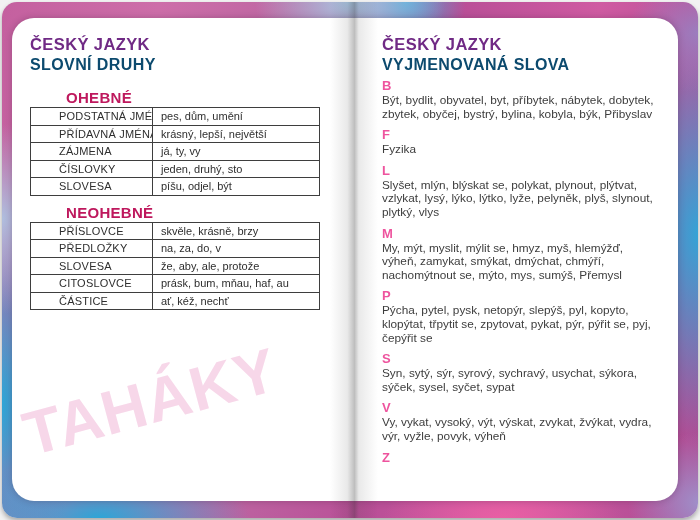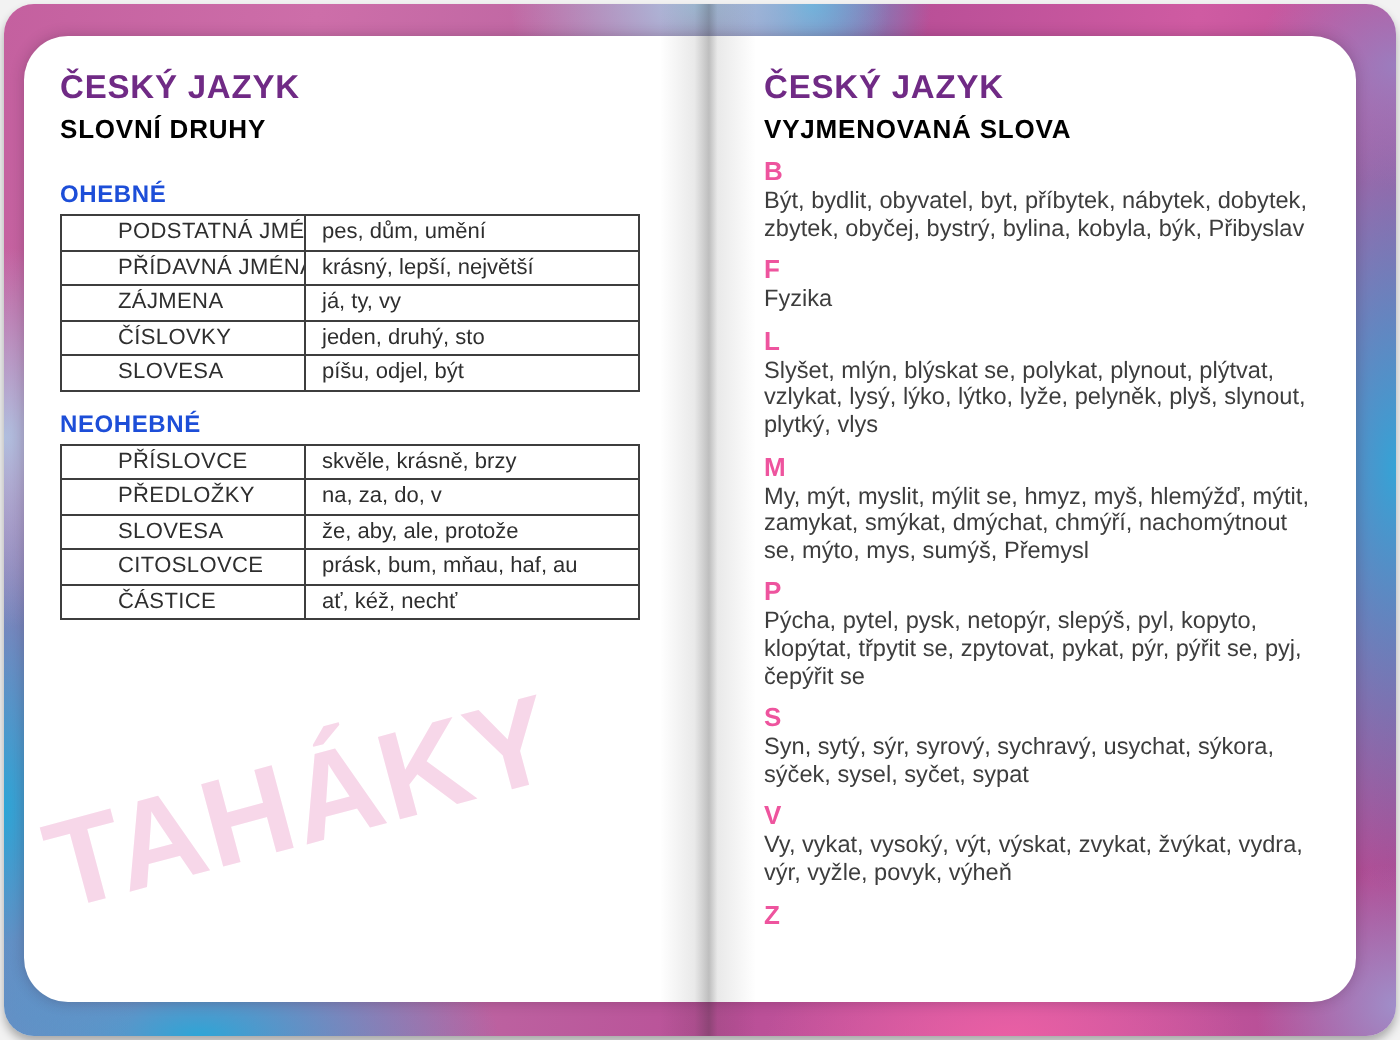--- a/index.html
+++ b/index.html
@@ -39,26 +39,26 @@
   .gutter {
     position: absolute; left: 328px; top: 0; bottom: 0; width: 48px;
     pointer-events: none; z-index: 5;
     background: linear-gradient(90deg,
       rgba(40,40,40,0) 0%, rgba(40,40,40,0.10) 36%, rgba(40,40,40,0.30) 51%,
       rgba(40,40,40,0.10) 60%, rgba(40,40,40,0) 100%);
   }
 
   .page-title   { font-size: 16.5px; font-weight: bold; letter-spacing: 0.4px;
                   color: #702a85; line-height: 19px; }
-  .page-subtitle{ font-size: 13px; font-weight: bold; letter-spacing: 0.4px;
-                  color: #000000; line-height: 16px; margin-top: 3px; }
+  .page-subtitle{ font-size: 16px; font-weight: bold; letter-spacing: 0.4px;
+                  color: #0c4a6e; line-height: 16px; margin-top: 3px; }
 
   
-  .group-heading { font-size: 12px; font-weight: bold; color: #1d4ed8;
-                   letter-spacing: 0.3px; line-height: 13px; }
+  .group-heading { font-size: 15px; font-weight: bold; color: #be185d;
+                   letter-spacing: 0.3px; line-height: 13px; margin-left: 36px; }
   .gh1 { margin-top: 18px; }
   .gh2 { margin-top: 10px; }
   table.word-table { border-collapse: collapse; margin-top: 3px; width: 290px;
                      table-layout: fixed; }
   table.word-table td { border: 1.5px solid #3e3e3e; height: 17.5px;
                         font-size: 11px; color: #2e2e2e; vertical-align: middle;
                         white-space: nowrap; overflow: hidden; }
   td.term { width: 122px; padding-left: 28px; letter-spacing: 0.2px; }
   td.ex   { padding-left: 8px; }
 
@@ -155,21 +155,21 @@
         <div class="section">
           <div class="section-letter">F</div>
           <div class="section-words">Fyzika</div>
         </div>
         <div class="section">
           <div class="section-letter">L</div>
           <div class="section-words">Slyšet, mlýn, blýskat se, polykat, plynout, plýtvat, vzlykat, lysý, lýko, lýtko, lyže, pelyněk, plyš, slynout, plytký, vlys</div>
         </div>
         <div class="section">
           <div class="section-letter">M</div>
-          <div class="section-words">My, mýt, myslit, mýlit se, hmyz, myš, hlemýžď, mýtit, zamykat, smýkat, dmýchat, chmýří, nachomýtnout se, mýto, mys, sumýš, Přemysl</div>
+          <div class="section-words">My, mýt, myslit, mýlit se, hmyz, myš, hlemýžď, výheň, zamykat, smýkat, dmýchat, chmýří, nachomýtnout se, mýto, mys, sumýš, Přemysl</div>
         </div>
         <div class="section">
           <div class="section-letter">P</div>
           <div class="section-words">Pýcha, pytel, pysk, netopýr, slepýš, pyl, kopyto, klopýtat, třpytit se, zpytovat, pykat, pýr, pýřit se, pyj, čepýřit se</div>
         </div>
         <div class="section">
           <div class="section-letter">S</div>
           <div class="section-words">Syn, sytý, sýr, syrový, sychravý, usychat, sýkora, sýček, sysel, syčet, sypat</div>
         </div>
         <div class="section">

